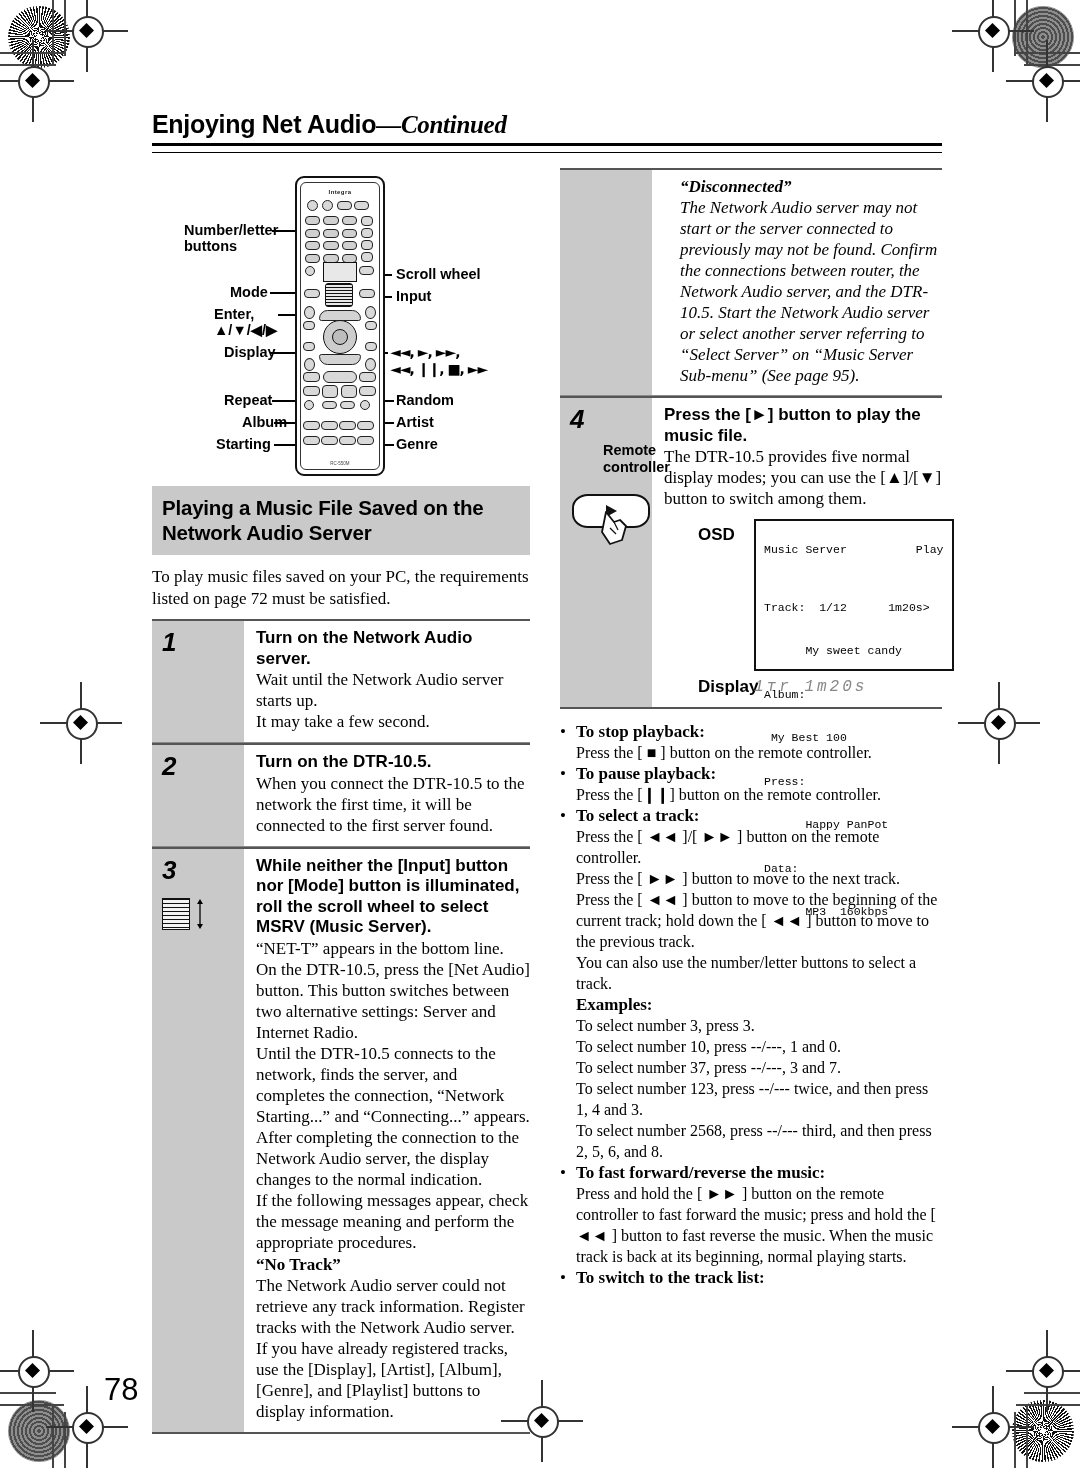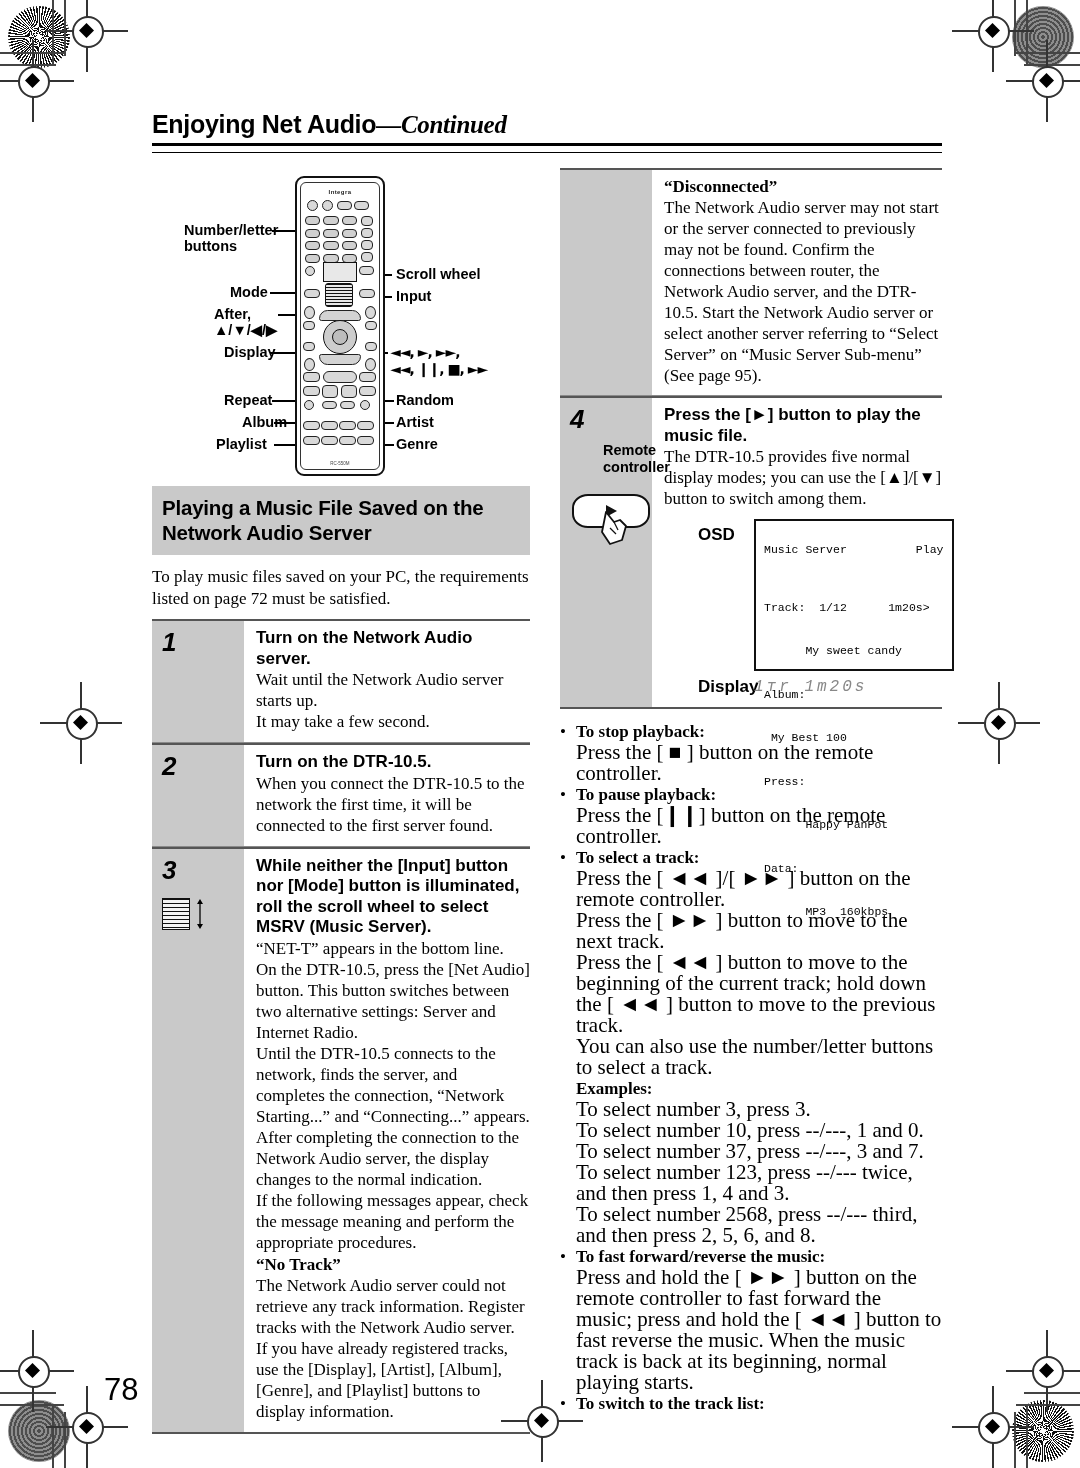--- a/index.html
+++ b/index.html
@@ -87,21 +87,21 @@
   .step-num .sub{font-family:"Liberation Sans",sans-serif;font-weight:bold;font-size:14.5px;line-height:17px;margin-top:9px;}
   .step-body{flex:1;padding:7px 0 10px 12px;}
   .step-body .head{font-family:"Liberation Sans",sans-serif;font-weight:bold;font-size:17px;line-height:20.5px;}
   .step-body p{margin:0;font-size:17px;line-height:21px;}
 
   .dividerline{height:2.6px;background:#555;}
 
   
   .msgblock{display:flex;border-top:2.6px solid #555;border-bottom:1px solid #8a8a8a;}
   .msgblock .gut{width:92px;flex:0 0 92px;background:#c9c9c9;}
-  .msgblock .txt{flex:1;padding:7px 0 9px 12px;}
+  .msgblock .txt{flex:1;padding:7px 0 9px 28px;font-style:italic;}
   .msgblock .txt b{font-size:17px;}
   .msgblock .txt p{margin:0;font-size:17px;line-height:21px;}
 
   
   .press{position:relative;width:80px;height:62px;margin-top:14px;margin-left:2px;}
   .press .key{position:absolute;left:0;top:4px;width:74px;height:30px;border:2.4px solid #111;
       border-radius:16px/14px;background:#fff;}
   .press .tri{position:absolute;left:34px;top:15px;width:0;height:0;
       border-left:11px solid #111;border-top:6px solid transparent;border-bottom:6px solid transparent;}
   .press .hand{position:absolute;left:28px;top:20px;width:40px;height:40px;}
@@ -114,21 +114,21 @@
   .disp-wrap{display:flex;align-items:center;margin-top:6px;margin-left:34px;}
   .disp-label{font-family:"Liberation Sans",sans-serif;font-weight:bold;font-size:17px;width:56px;}
   .disp-val{font-family:"Liberation Mono",monospace;font-style:italic;font-size:16px;color:#888;letter-spacing:3px;}
 
   
   .bullets{margin-top:12px;}
   .bul{display:flex;margin-bottom:0;}
   .bul .dot{width:16px;flex:0 0 16px;font-size:17px;line-height:21px;}
   .bul .body{flex:1;}
   .bul .body b{font-size:17px;line-height:21px;}
-  .bul .body p{margin:0;font-size:21px;line-height:21px;}
+  .bul .body p{margin:0;font-size:16px;line-height:21px;}
   .glyph{font-family:"DejaVu Sans",sans-serif;font-size:13px;letter-spacing:-1px;}
 
   .pagenum{position:absolute;left:104px;top:1372px;font-family:"Liberation Sans",sans-serif;
       font-size:31px;font-weight:normal;}
 </style>
 </head>
 <body>
 
 <div class="starmark" style="left:8px;top:6px;"></div>
 <div class="ringmark" style="left:1012px;top:6px;"></div>
@@ -233,34 +233,34 @@
 
     <div class="remote-fig">
 
       <div class="lbl" style="left:32px;top:54px;white-space:pre;"><span>Number/letter
 buttons</span></div>
       <div class="leader" style="left:120px;top:62px;width:35px;"></div>
 
       <div class="lbl" style="left:78px;top:116px;"><span>Mode</span></div>
       <div class="leader" style="left:118px;top:124px;width:32px;"></div>
 
-      <div class="lbl" style="left:62px;top:138px;white-space:pre;"><span>After,
+      <div class="lbl" style="left:62px;top:138px;white-space:pre;"><span>Enter,
 ▲/▼/◀/▶</span></div>
       <div class="leader" style="left:126px;top:146px;width:42px;"></div>
 
       <div class="lbl" style="left:72px;top:176px;"><span>Display</span></div>
       <div class="leader" style="left:118px;top:184px;width:34px;"></div>
 
       <div class="lbl" style="left:72px;top:224px;"><span>Repeat</span></div>
       <div class="leader" style="left:120px;top:232px;width:32px;"></div>
 
       <div class="lbl" style="left:78px;top:246px;margin-left:12px;"><span>Album</span></div>
       <div class="leader" style="left:122px;top:254px;width:38px;"></div>
 
-      <div class="lbl" style="left:64px;top:268px;"><span>Playlist</span></div>
+      <div class="lbl" style="left:64px;top:268px;"><span>Starting</span></div>
       <div class="leader" style="left:122px;top:276px;width:30px;"></div>
 
       <div class="lbl" style="left:244px;top:98px;"><span>Scroll wheel</span></div>
       <div class="leader" style="left:182px;top:106px;width:58px;"></div>
       <div class="leader" style="left:182px;top:106px;width:1.6px;height:8px;"></div>
 
       <div class="lbl" style="left:244px;top:120px;"><span>Input</span></div>
       <div class="leader" style="left:212px;top:128px;width:28px;"></div>
 
       <div class="lbl glyph" style="left:238px;top:176px;line-height:17px;font-weight:bold;font-size:14px;">

